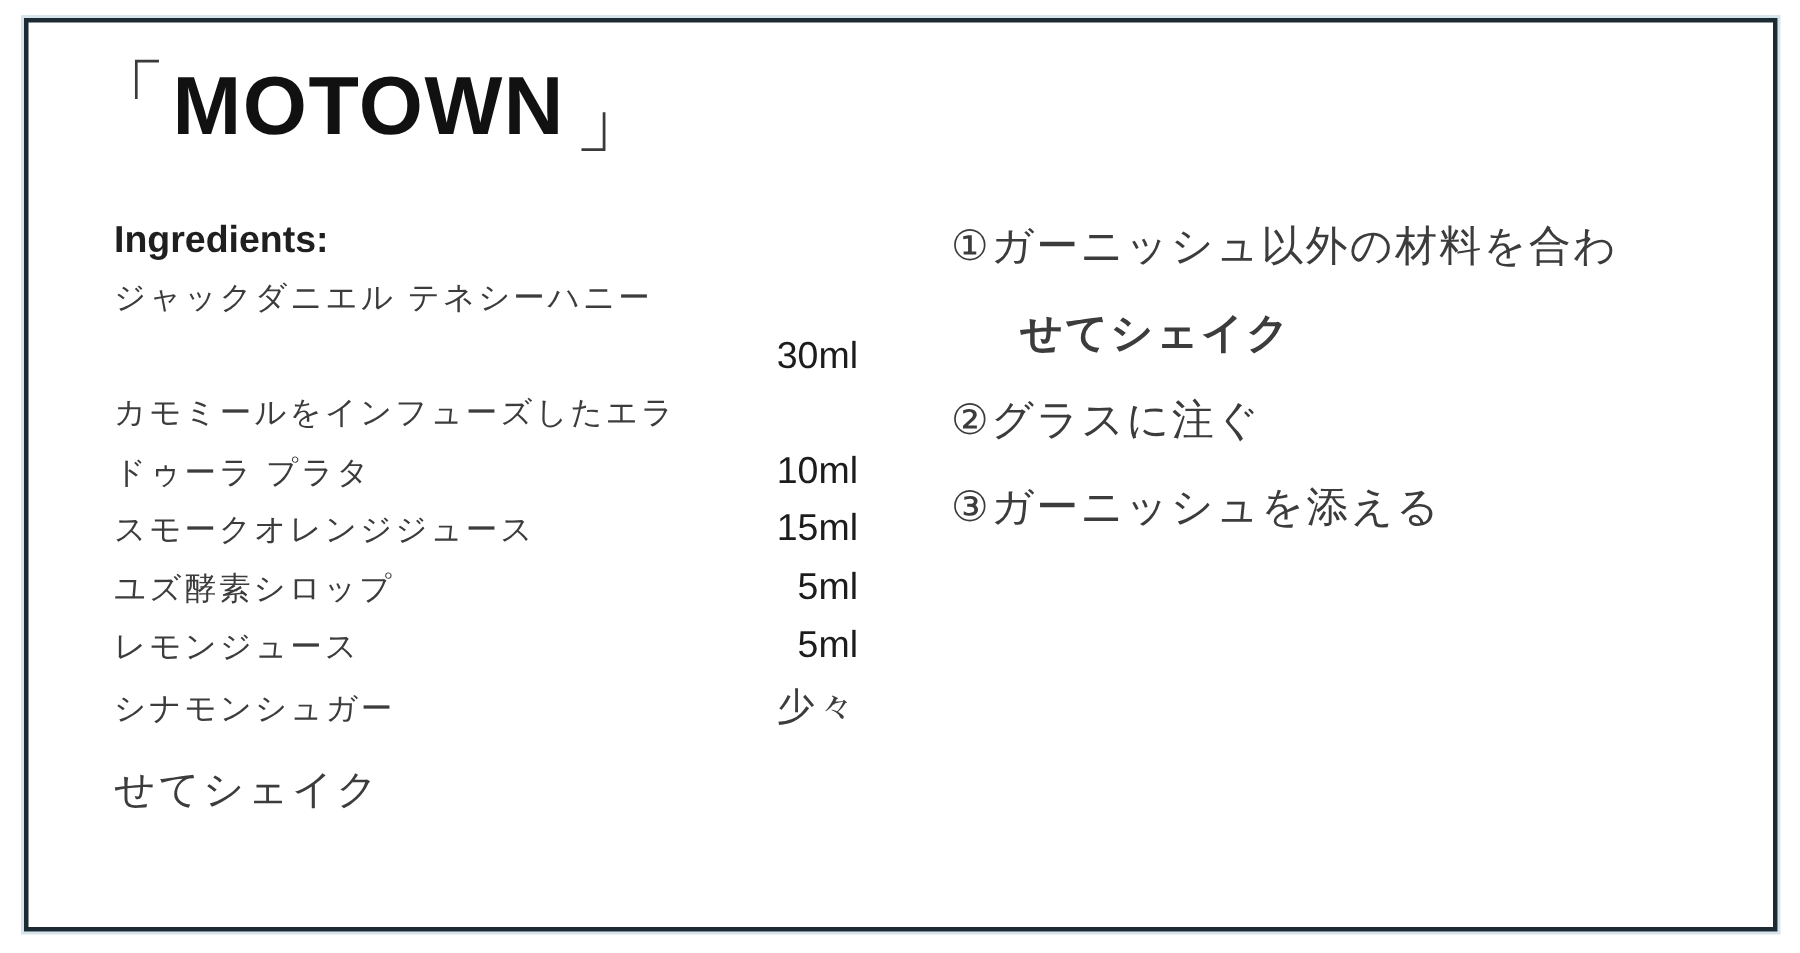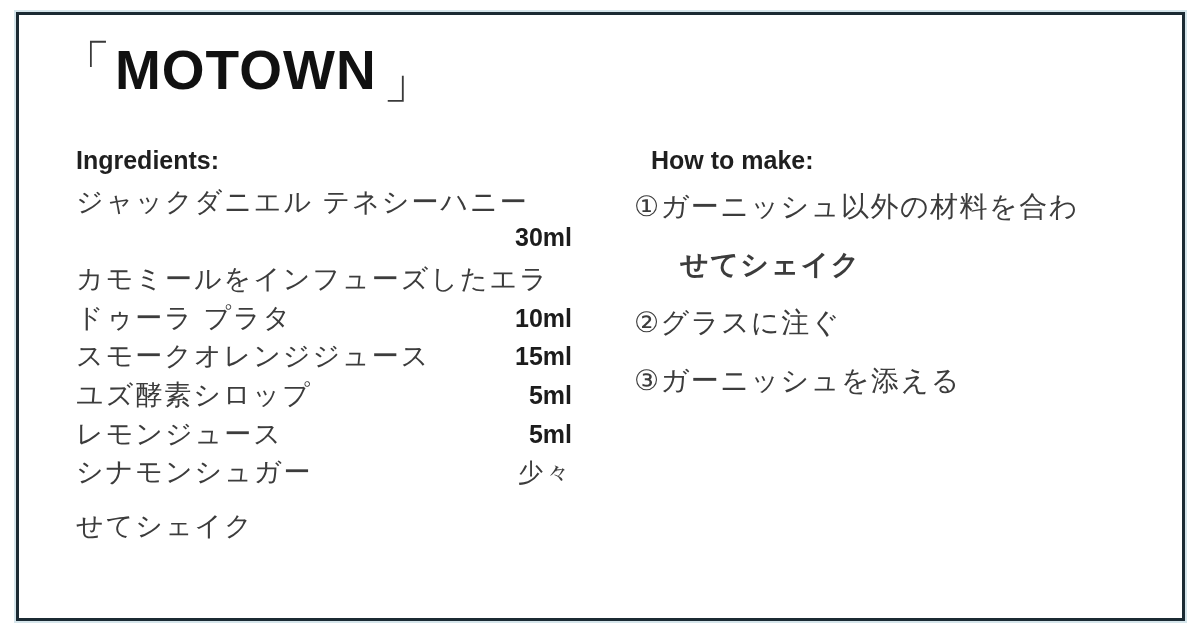--- a/index.html
+++ b/index.html
@@ -62,29 +62,29 @@
     top: 131px;
     width: 496px;
   }
   .ing-row {
     display: flex;
     justify-content: space-between;
     align-items: baseline;
     height: 38.6px;
   }
   .ing-name {
-    font-size: 27px;
+    font-size: 21px;
     font-weight: 400;
     letter-spacing: 2px;
     color: #3c3c3c;
     white-space: nowrap;
   }
   .ing-amount {
     font-size: 25px;
-    font-weight: 700;
+    font-weight: 400;
     color: #1c1c1c;
     white-space: nowrap;
     text-align: right;
   }
   .ing-amount.jp { font-weight: 400; color: #3c3c3c; letter-spacing: 2px; }
 
   .garnish-block { margin-top: 14px; }
   .garnish-line {
     font-size: 27px;
     font-weight: 400;
@@ -160,20 +160,19 @@
       <span class="ing-name">シナモンシュガー</span>
       <span class="ing-amount jp">少々</span>
     </div>
 
     <div class="garnish-block">
       <div class="garnish-line">せてシェイク</div>
     </div>
   </div>
 
   <div class="howto">
-    <div class="col-header">How to make:</div>
     <div class="step-line">①ガーニッシュ以外の材料を合わ</div>
     <div class="step-line indent">せてシェイク</div>
     <div class="step-line">②グラスに注ぐ</div>
     <div class="step-line">③ガーニッシュを添える</div>
   </div>
 
 </div>
 
 </body></html>

